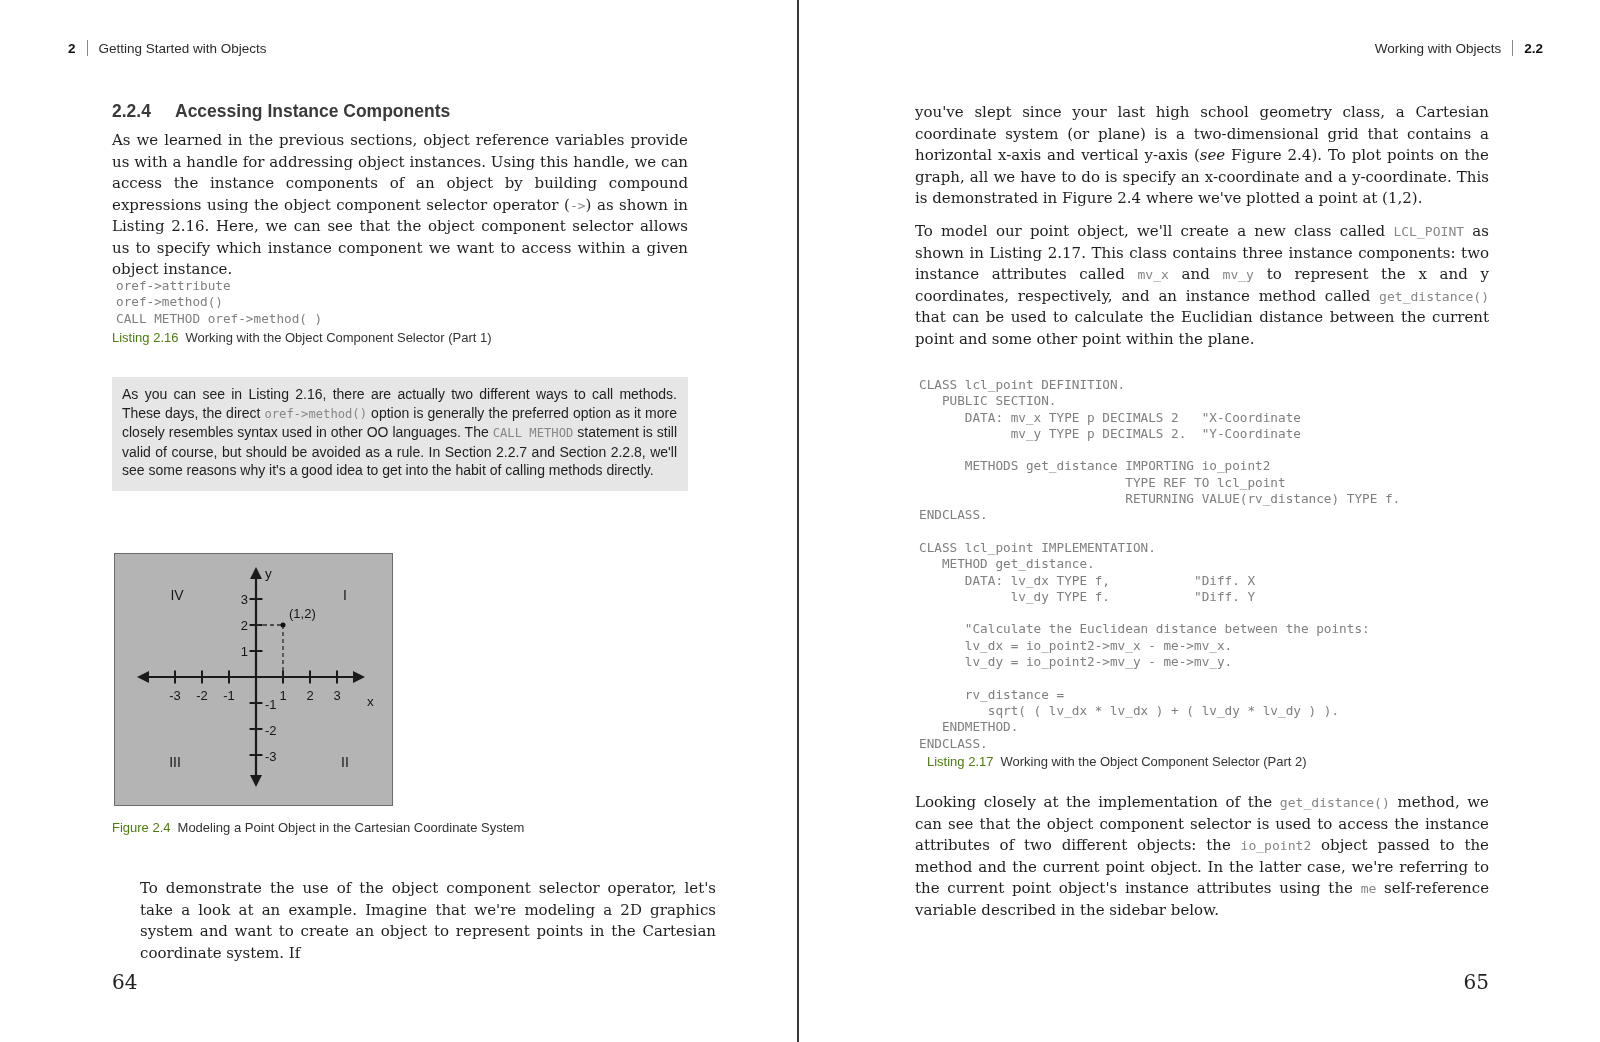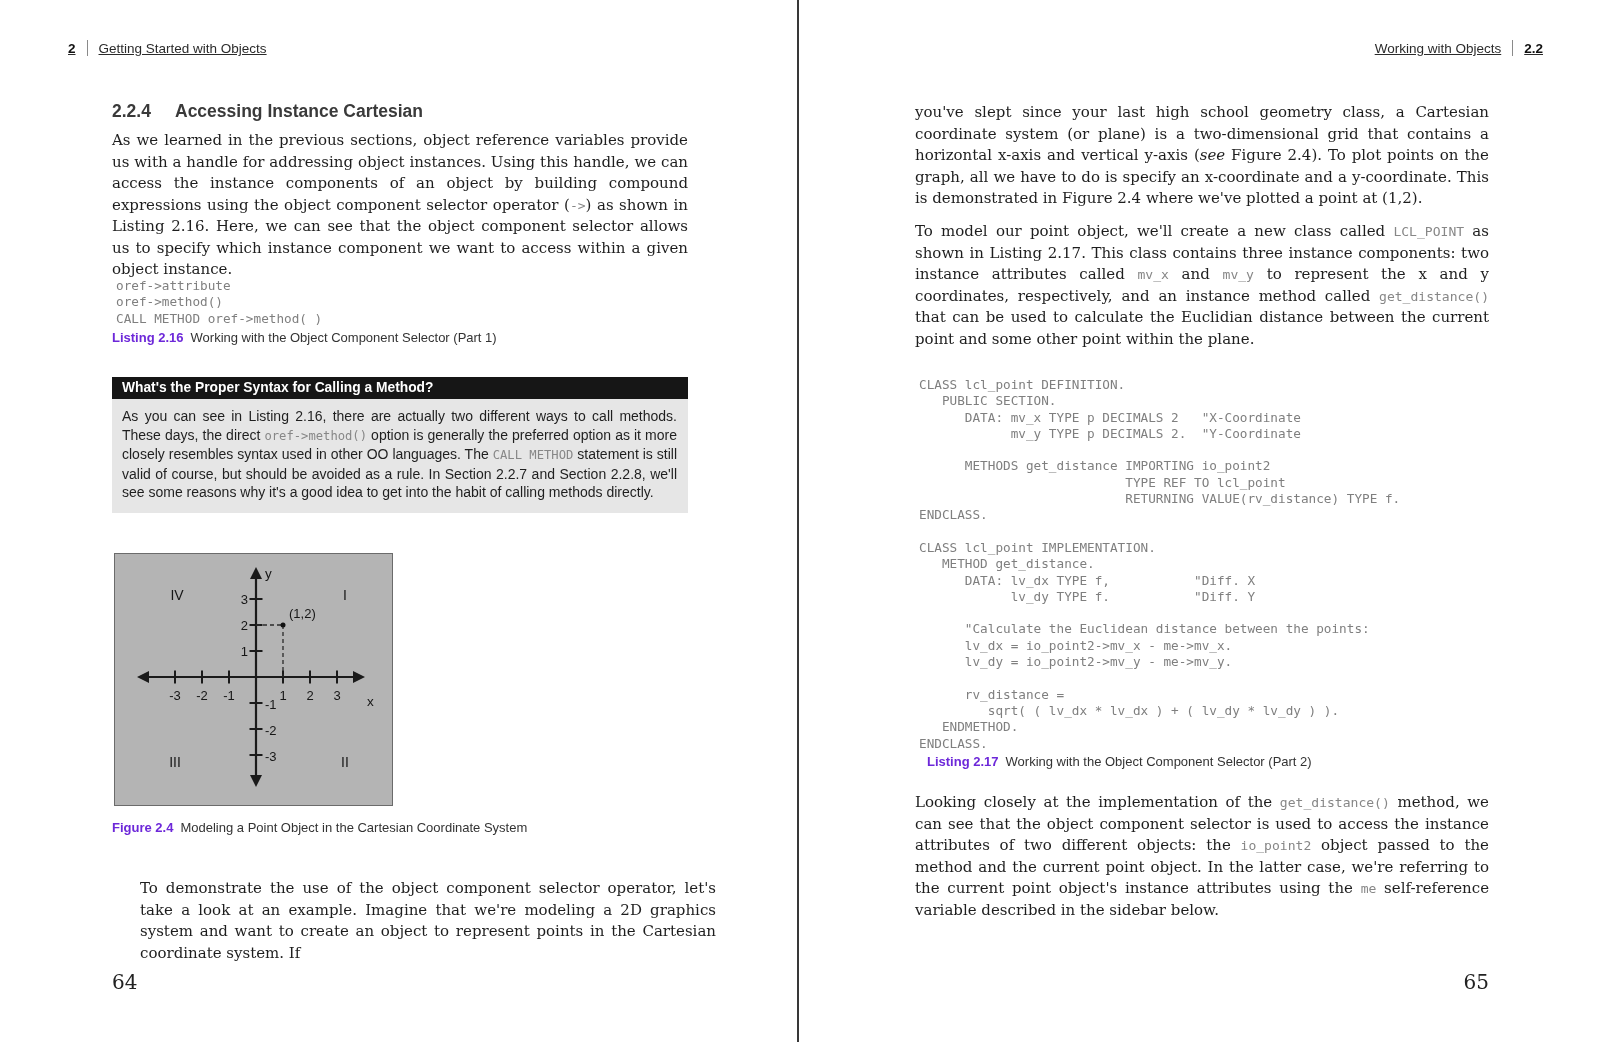--- a/index.html
+++ b/index.html
@@ -2,42 +2,42 @@
 <html><head>
 <meta charset="utf-8">
 <style>
   html,body{margin:0;padding:0;}
   body{
     width:1600px;height:1042px;position:relative;overflow:hidden;
     background:#ffffff;font-family:"Liberation Sans",sans-serif;
   }
   .abs{position:absolute;}
   
-  .running-header{font-size:13.5px;color:#2b2b2b;white-space:nowrap;text-decoration:underline;}
+  .running-header{font-size:13.5px;color:#2b2b2b;white-space:nowrap;}
   .hdr-num{font-weight:bold;color:#111;}
   .hdr-sep{display:inline-block;width:1px;height:16px;background:#8a8a8a;vertical-align:-3px;margin:0 11px;}
   
   .section-heading{font-size:17.5px;font-weight:bold;color:#3a3a3a;white-space:nowrap;}
   .section-heading .num{display:inline-block;min-width:63px;}
   
   .serif{
     font-family:"DejaVu Serif","Liberation Serif",serif;
     font-size:15px;line-height:21.5px;color:#1e1e1e;text-align:justify;margin:0;
   }
   
   .mono-block{
     font-family:"DejaVu Sans Mono","Liberation Mono",monospace;
     font-size:12.7px;line-height:16.3px;color:#7f7f7f;margin:4px;white-space:pre;
   }
   
   .seg-code{font-family:"DejaVu Sans Mono","Liberation Mono",monospace;color:#878787;font-size:0.87em;}
   .seg-italic{font-style:italic;}
   
   .caption{font-size:13px;color:#333;margin:0;white-space:nowrap;}
-  .caption .cap-label{font-weight:bold;color:#6d28d9;margin-right:7px;}
+  .caption .cap-label{font-weight:normal;color:#4d7c0f;margin-right:7px;}
   
   .sidebar-box{width:576px;}
   .sidebar-title{
     background:#161616;color:#ffffff;font-weight:bold;font-size:13.8px;
     height:22px;line-height:22px;padding-left:10px;
   }
   .sidebar-body{
     background:#e6e6e6;font-size:14px;line-height:18.6px;color:#1f1f1f;
     text-align:justify;padding:8px 11px 11px 10px;
   }
@@ -56,35 +56,34 @@
 
   <div class="spine"></div>
 
   <div>
 
     <div class="abs running-header" style="left:68px;top:40px;">
       <span class="hdr-num">2</span><span class="hdr-sep"></span><span>Getting Started with Objects</span>
     </div>
 
     <div class="abs section-heading" style="left:112px;top:101px;">
-      <span class="num">2.2.4</span><span>Accessing Instance Cartesian</span>
+      <span class="num">2.2.4</span><span>Accessing Instance Components</span>
     </div>
 
     <p class="abs serif" style="left:112px;top:130px;width:576px;"><span>As we learned in the previous sections, object reference variables provide us with a handle for addressing object instances. Using this handle, we can access the instance components of an object by building compound expressions using the object component selector operator (</span><span class="seg-code">-&gt;</span><span>) as shown in Listing 2.16. Here, we can see that the object component selector allows us to specify which instance component we want to access within a given object instance.</span></p>
 
     <pre class="abs mono-block" style="left:112px;top:274px;">oref-&gt;attribute
 oref-&gt;method()
 CALL METHOD oref-&gt;method( )</pre>
 
     <p class="abs caption" style="left:112px;top:330px;">
       <span class="cap-label">Listing 2.16</span><span>Working with the Object Component Selector (Part 1)</span>
     </p>
 
     <div class="abs sidebar-box" style="left:112px;top:377px;">
-      <div class="sidebar-title">What's the Proper Syntax for Calling a Method?</div>
       <div class="sidebar-body"><span>As you can see in Listing 2.16, there are actually two different ways to call methods. These days, the direct </span><span class="seg-code">oref-&gt;method()</span><span> option is generally the preferred option as it more closely resembles syntax used in other OO languages. The </span><span class="seg-code">CALL METHOD</span><span> statement is still valid of course, but should be avoided as a rule. In Section 2.2.7 and Section 2.2.8, we'll see some reasons why it's a good idea to get into the habit of calling methods directly.</span></div>
     </div>
 
     <div class="abs figure-box" style="left:114px;top:553px;width:277px;height:251px;">
       <svg class="fig-svg" width="277" height="251" viewBox="0 0 277 251">
 
         <line x1="30" y1="123" x2="242" y2="123" stroke="#1a1a1a" stroke-width="2.2"></line>
         <line x1="141" y1="22" x2="141" y2="224" stroke="#1a1a1a" stroke-width="2.2"></line>
         <polygon points="22,123 34,117 34,129" fill="#1a1a1a"></polygon>
         <polygon points="250,123 238,117 238,129" fill="#1a1a1a"></polygon>

